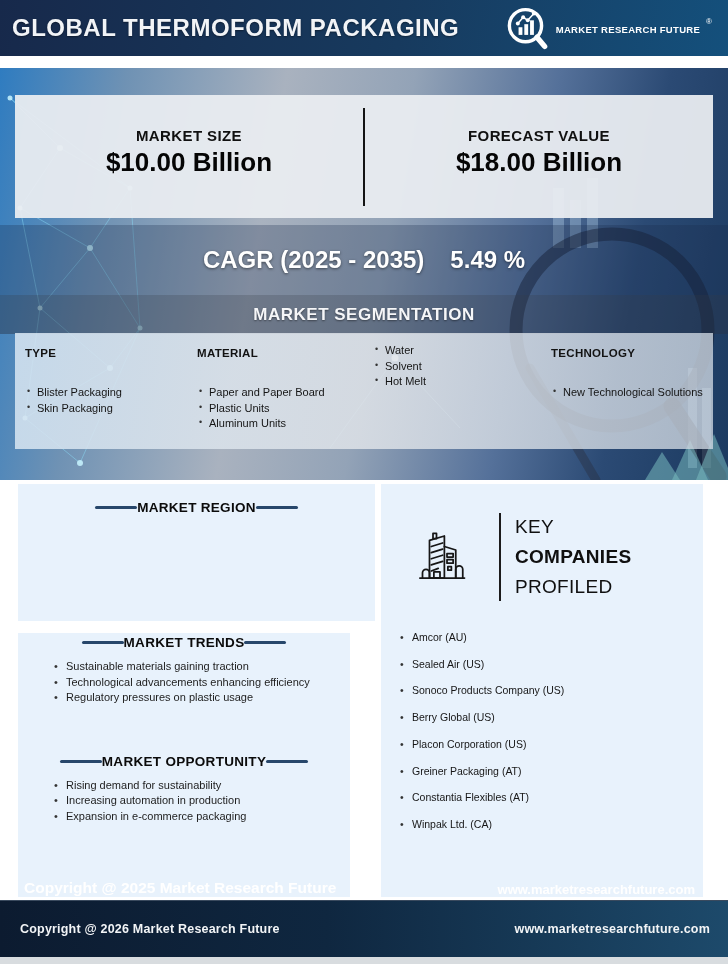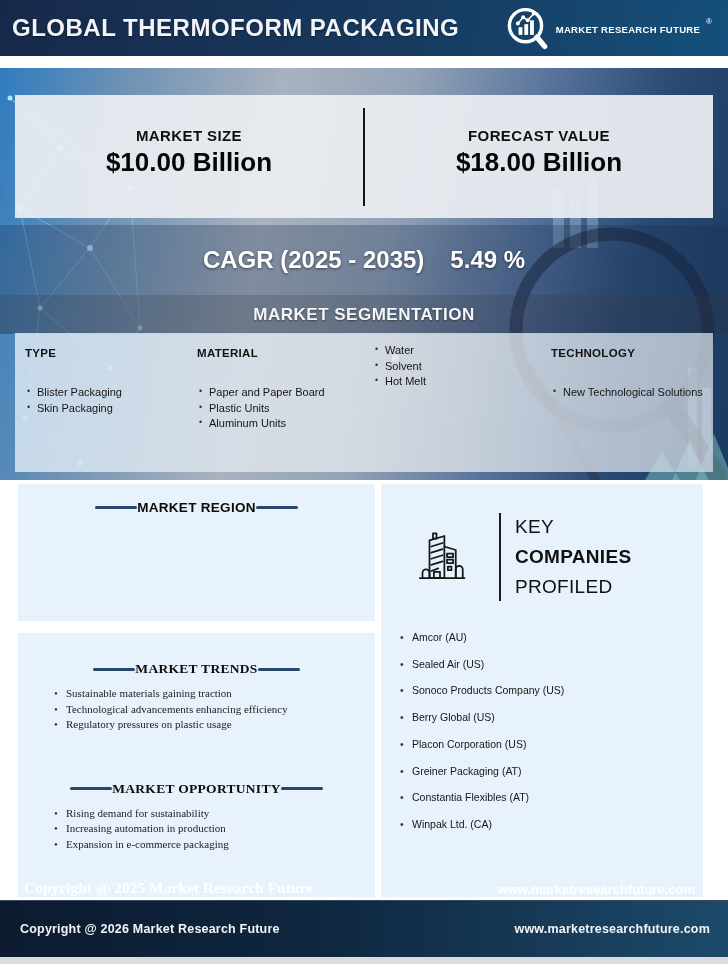--- a/index.html
+++ b/index.html
@@ -30,32 +30,32 @@
 
   .cagr-band { position:absolute; top:157px; left:0; width:728px; height:70px;
     background:rgba(24,42,74,0.28); display:flex; align-items:center; justify-content:center; }
   .cagr-band span { color:#ffffff; font-size:24px; font-weight:bold; text-shadow:0 1px 3px rgba(0,0,0,0.5); }
   .cagr-value { margin-left:26px; }
 
   .seg-title-band { position:absolute; top:227px; left:0; width:728px; height:39px;
     background:rgba(40,50,72,0.45); display:flex; align-items:center; justify-content:center; }
   .seg-title-band span { color:#f5f6f8; font-size:17px; font-weight:bold; letter-spacing:0.5px; text-shadow:0 1px 2px rgba(0,0,0,0.45); }
 
-  .seg-panel { position:absolute; top:265px; left:15px; width:698px; height:139px;
+  .seg-panel { position:absolute; top:265px; left:15px; width:698px; height:116px;
     background:linear-gradient(95deg,rgba(213,228,241,0.88) 0%,rgba(224,228,233,0.84) 50%,rgba(206,215,225,0.78) 100%);
     display:grid; grid-template-columns:172px 176px 178px auto; padding:13px 0 0 10px; }
   .seg-col h3 { font-size:11.5px; font-weight:bold; color:#121212; letter-spacing:0.3px; max-width:110px; line-height:14px; height:42px; }
   .seg-col ul { list-style:none; }
   .seg-col ul li { font-size:11px; color:#151515; margin-bottom:6.5px; line-height:9px; padding-left:12px; position:relative; }
   .seg-col ul li::before { content:"•"; position:absolute; left:2px; top:-1px; font-size:9px; color:#333; }
 
   
   .card { position:absolute; background:#e8f2fc; }
   .region-card { top:484px; left:18px; width:357px; height:137px; padding-top:16px; }
-  .trends-card { top:633px; left:18px; width:357px; height:264px; padding-top:28px;font-family:Liberation Serif, serif; }
+  .trends-card { top:633px; left:18px; width:332px; height:264px; padding-top:2px; }
   .companies-card { top:484px; left:381px; width:322px; height:413px; padding-top:28px; }
 
   .sec-head { display:flex; align-items:center; justify-content:center; gap:0; }
   .sec-head .rule { width:42px; height:3px; background:#27476b; border-radius:2px; }
   .sec-head h2 { font-size:13.5px; font-weight:bold; color:#0b0b0b; letter-spacing:0.3px; }
 
   .bullet-list { list-style:none; margin-top:9px; padding-left:34px; }
   .bullet-list li { font-size:11px; color:#1d1d1d; line-height:15.5px; position:relative; padding-left:14px; }
   .bullet-list li::before { content:"•"; position:absolute; left:2px; color:#333; }
 

